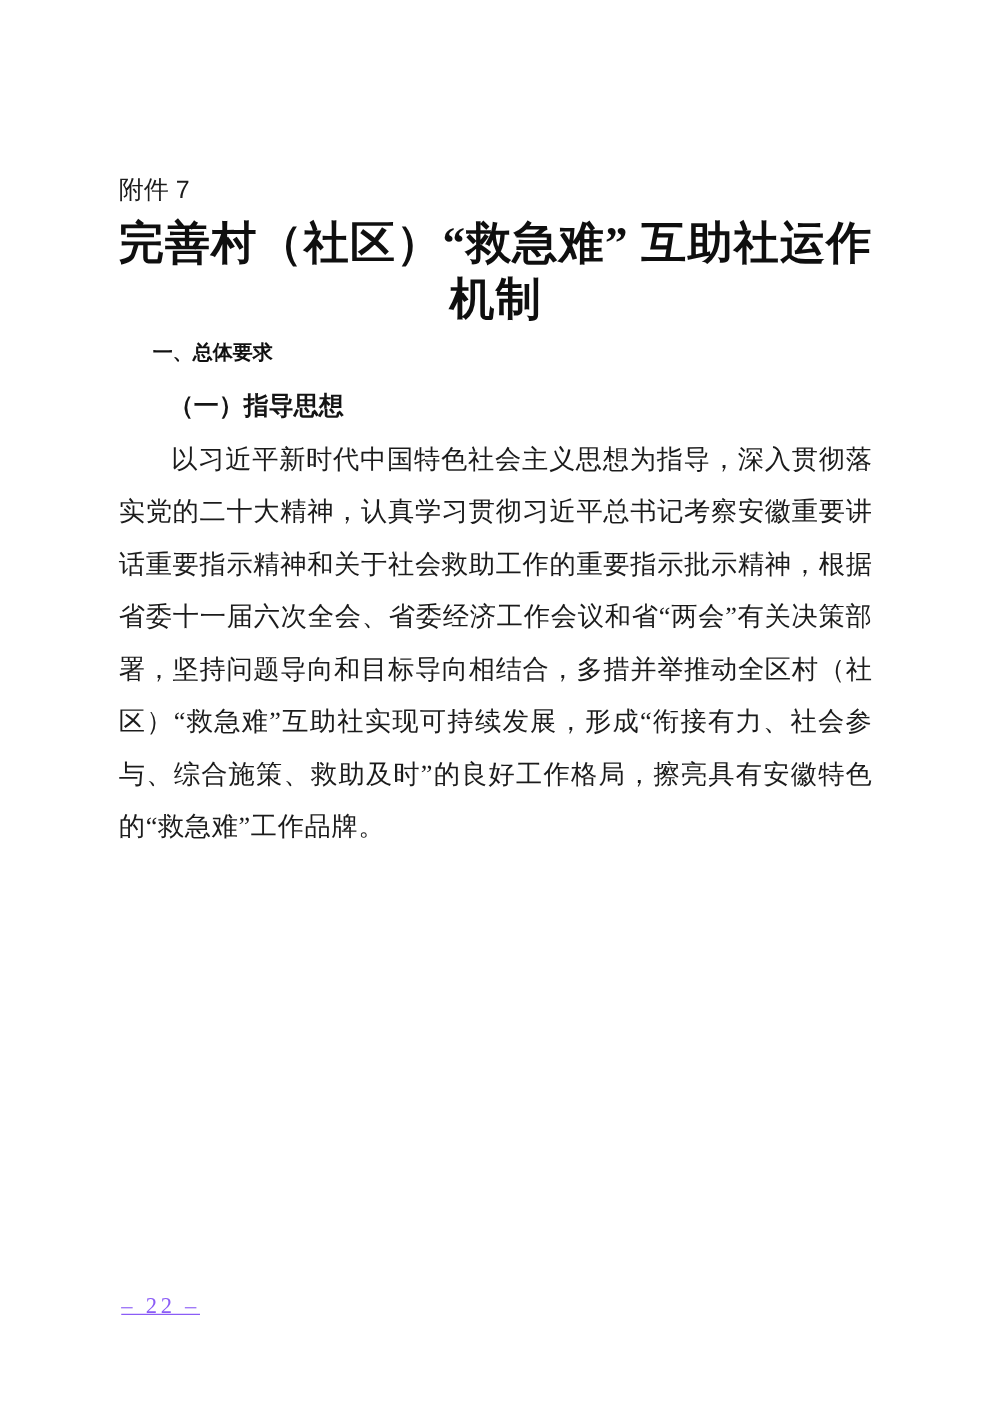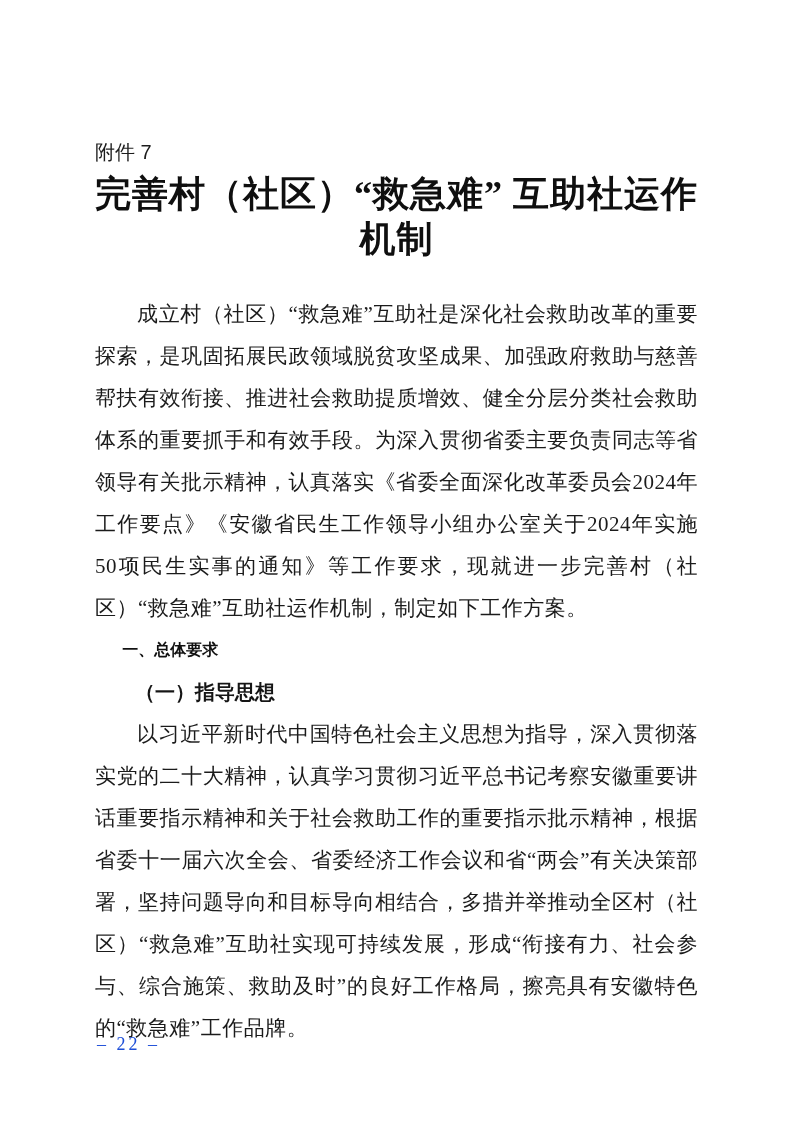--- a/index.html
+++ b/index.html
@@ -66,35 +66,35 @@
     text-indent: 2em;
     color: #151515;
   }
   .page-number {
     position: absolute;
     left: 97px;
     top: 1034px;
     font-family: "Liberation Serif", "DejaVu Serif", serif;
     font-size: 18px;
     letter-spacing: 3px;
-    color: #1d4ed8;
+    color: #8b5cf6;
+    text-decoration: underline;
   }
 </style>
 </head>
 <body>
 
 <div class="page">
   <div class="content">
     <div class="attachment-label">附件 7</div>
 
     <h1 class="doc-title">
       <span class="title-line">完善村（社区）“救急难” 互助社运作机制</span>
     </h1>
 
-    <p class="body-para intro">成立村（社区）“救急难”互助社是深化社会救助改革的重要探索，是巩固拓展民政领域脱贫攻坚成果、加强政府救助与慈善帮扶有效衔接、推进社会救助提质增效、健全分层分类社会救助体系的重要抓手和有效手段。为深入贯彻省委主要负责同志等省领导有关批示精神，认真落实《省委全面深化改革委员会2024年工作要点》《安徽省民生工作领导小组办公室关于2024年实施50项民生实事的通知》等工作要求，现就进一步完善村（社区）“救急难”互助社运作机制，制定如下工作方案。</p>
 
     <h2 class="section-heading">一、总体要求</h2>
 
     <h3 class="subsection-heading">（一）指导思想</h3>
 
     <p class="body-para">以习近平新时代中国特色社会主义思想为指导，深入贯彻落实党的二十大精神，认真学习贯彻习近平总书记考察安徽重要讲话重要指示精神和关于社会救助工作的重要指示批示精神，根据省委十一届六次全会、省委经济工作会议和省“两会”有关决策部署，坚持问题导向和目标导向相结合，多措并举推动全区村（社区）“救急难”互助社实现可持续发展，形成“衔接有力、社会参与、综合施策、救助及时”的良好工作格局，擦亮具有安徽特色的“救急难”工作品牌。</p>
   </div>
 
   <div class="page-number">– 22 –</div>
 </div>

